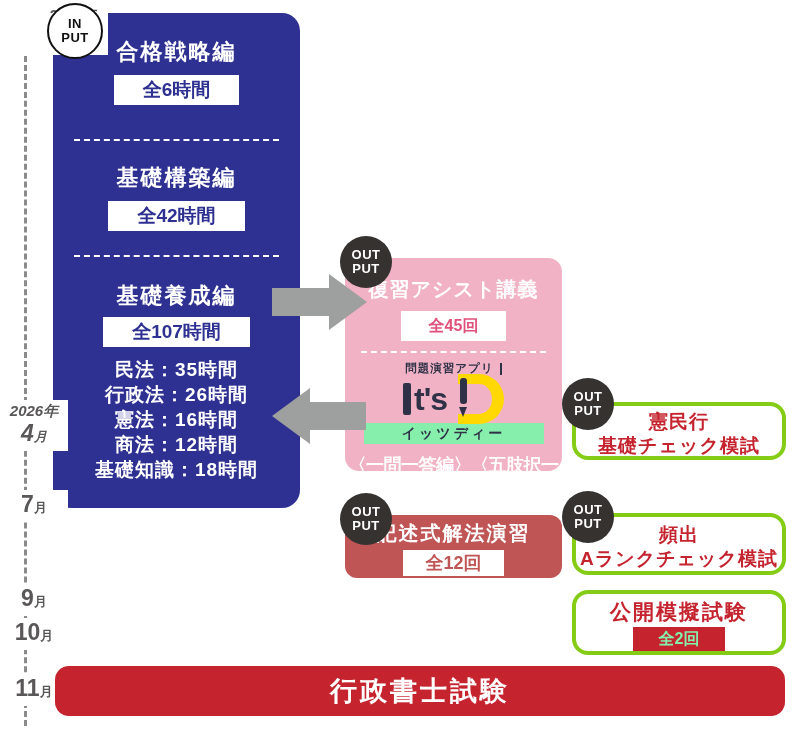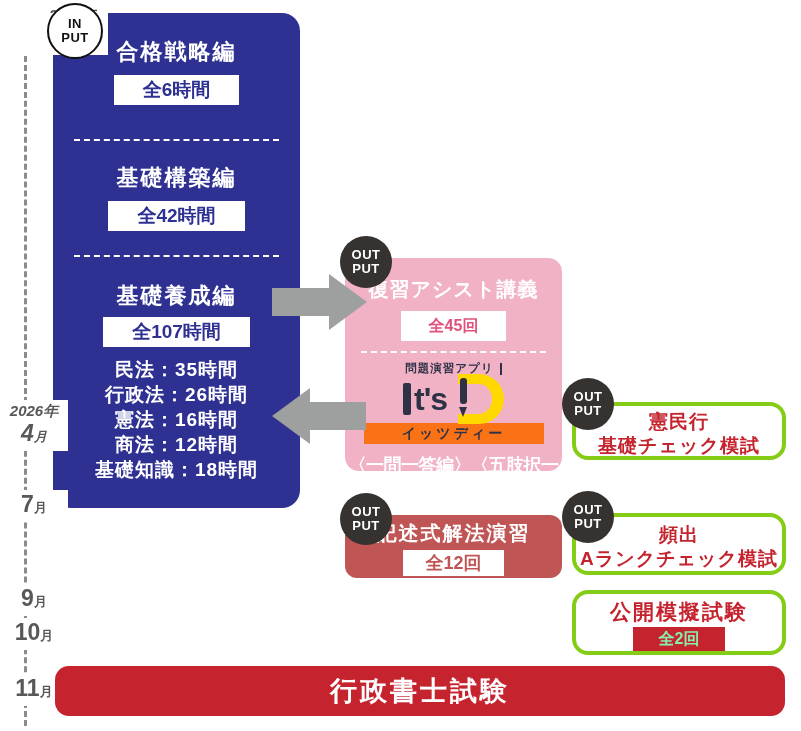--- a/index.html
+++ b/index.html
@@ -85,21 +85,21 @@
     border-bottom:10px solid #ffd800;border-left:none;
     border-radius:0 30px 30px 0;
   }
   .pencil-bar{position:absolute;left:8px;top:5px;width:7px;height:26px;background:#2f3147;border-radius:3px;}
   .pencil-tip{
     position:absolute;left:7px;top:34px;width:0;height:0;
     border-left:4.5px solid transparent;border-right:4.5px solid transparent;
     border-top:10px solid #2f3147;
   }
   .kana-bar{
-    width:180px;height:21px;background:#f97316;margin:1px auto 0;
+    width:180px;height:21px;background:#86efac;margin:1px auto 0;
     color:#2f3147;font-size:14px;font-weight:bold;line-height:21px;letter-spacing:3px;
   }
   .editions{margin-top:9px;font-size:18px;font-weight:bold;letter-spacing:-.5px;}
   
   .written-box{
     position:absolute;left:345px;top:515px;width:217px;height:63px;
     background:#c05556;border-radius:12px;text-align:center;color:#ffffff;z-index:1;
   }
   .written-title{font-size:20px;font-weight:bold;letter-spacing:2px;padding-top:5px;}
   .chip-red{

